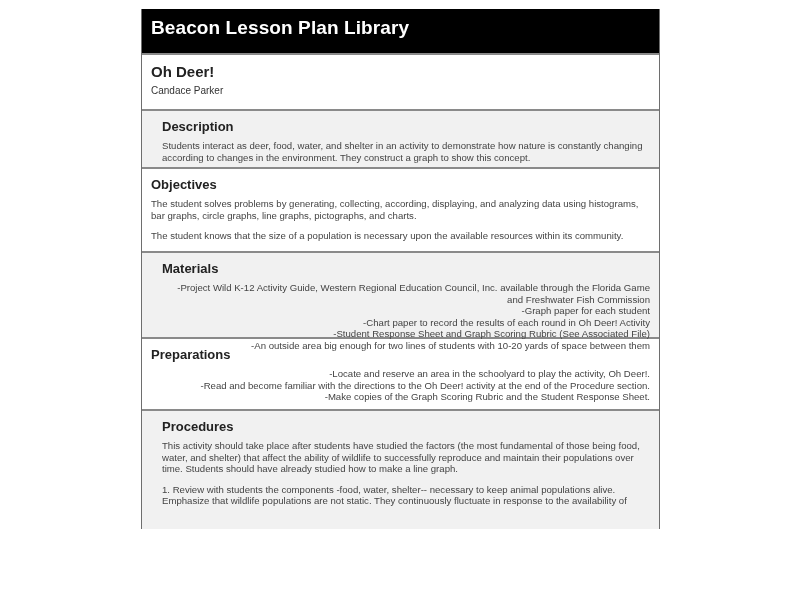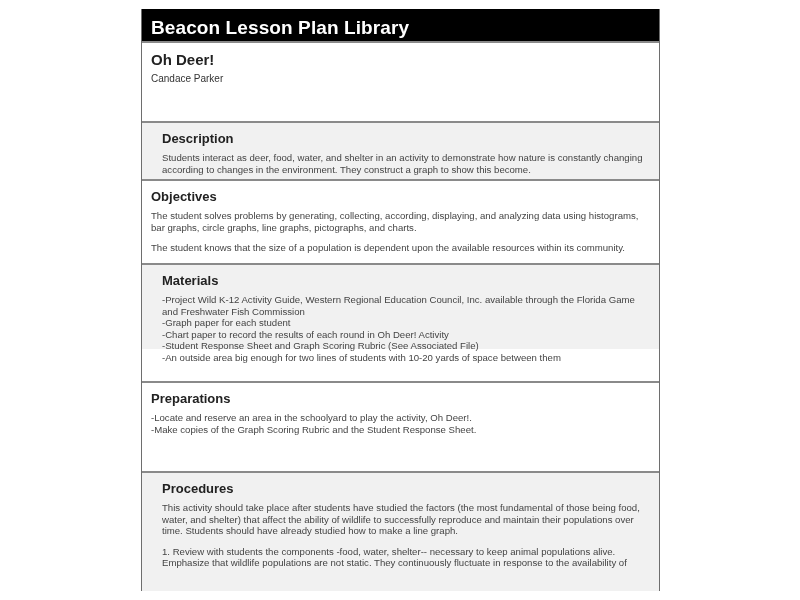--- a/index.html
+++ b/index.html
@@ -16,36 +16,36 @@
       left: 141px;
       top: 9px;
       width: 519px;
       border-left: 1px solid #6e6e6e;
       border-right: 1px solid #6e6e6e;
       box-sizing: border-box;
     }
     .banner {
       background: #000000;
       color: #ffffff;
-      height: 32px;
+      height: 44px;
       box-sizing: border-box;
       padding: 8px 0 0 9px;
       font-size: 19px;
       font-weight: bold;
       letter-spacing: 0.1px;
     }
     .section {
       border-top: 2px solid #8a8a8a;
       padding: 6px 9px 0 9px;
       box-sizing: border-box;
       color: #333;
     }
     .section.white { background: #ffffff; }
     .section.grey { background: #f1f1f1; padding-left: 20px; }
-    .title-block { height: 80px; border-top: 2px solid #8a8a8a; }
+    .title-block { height: 56px; border-top: 2px solid #8a8a8a; }
     .lesson-title {
       font-size: 15px;
       font-weight: bold;
       color: #222;
       margin: 2px 0 5px 0;
     }
     .author, .school {
       font-size: 10px;
       font-weight: normal;
       color: #333;
@@ -56,68 +56,69 @@
       font-weight: bold;
       color: #222;
       margin: 2px 0 6px 0;
     }
     .sec-body {
       font-size: 9.6px;
       line-height: 11.6px;
       color: #444;
     }
     .sec-body p { margin: 0 0 9px 0; }
-    .line { display: block; }
+    .line { display: block; text-align: right; }
     .desc { height: 58px; }
     .obj { height: 84px; }
     .mat { height: 86px; }
-    .prep { height: 90px; margin-top: 32px; }
+    .prep { height: 72px; }
     .proc { height: 120px; }
   </style>
 </head>
 <body>
 
 <div class="page">
   <div class="banner">
     <span>Beacon Lesson Plan Library</span>
   </div>
 
   <div class="section white title-block">
     <div class="lesson-title">Oh Deer!</div>
     <div class="author">Candace Parker</div>
   </div>
 
   <div class="section grey desc">
     <div class="sec-head">Description</div>
-    <div class="sec-body">Students interact as deer, food, water, and shelter in an activity to demonstrate how nature is constantly changing according to changes in the environment. They construct a graph to show this become.</div>
+    <div class="sec-body">Students interact as deer, food, water, and shelter in an activity to demonstrate how nature is constantly changing according to changes in the environment. They construct a graph to show this concept.</div>
   </div>
 
   <div class="section white obj">
     <div class="sec-head">Objectives</div>
     <div class="sec-body">
       <p>The student solves problems by generating, collecting, according, displaying, and analyzing data using histograms, bar graphs, circle graphs, line graphs, pictographs, and charts.</p>
-      <p>The student knows that the size of a population is dependent upon the available resources within its community.</p>
+      <p>The student knows that the size of a population is necessary upon the available resources within its community.</p>
     </div>
   </div>
 
   <div class="section grey mat">
     <div class="sec-head">Materials</div>
     <div class="sec-body">
       <span class="line">-Project Wild K-12 Activity Guide, Western Regional Education Council, Inc. available through the Florida Game and Freshwater Fish Commission</span>
       <span class="line">-Graph paper for each student</span>
       <span class="line">-Chart paper to record the results of each round in Oh Deer! Activity</span>
       <span class="line">-Student Response Sheet and Graph Scoring Rubric (See Associated File)</span>
       <span class="line">-An outside area big enough for two lines of students with 10-20 yards of space between them</span>
     </div>
   </div>
 
   <div class="section white prep">
     <div class="sec-head">Preparations</div>
     <div class="sec-body">
       <span class="line">-Locate and reserve an area in the schoolyard to play the activity, Oh Deer!.</span>
+      <span class="line">-Read and become familiar with the directions to the Oh Deer! activity at the end of the Procedure section.</span>
       <span class="line">-Make copies of the Graph Scoring Rubric and the Student Response Sheet.</span>
     </div>
   </div>
 
   <div class="section grey proc">
     <div class="sec-head">Procedures</div>
     <div class="sec-body">
       <p>This activity should take place after students have studied the factors (the most fundamental of those being food, water, and shelter) that affect the ability of wildlife to successfully reproduce and maintain their populations over time. Students should have already studied how to make a line graph.</p>
       <p>1. Review with students the components -food, water, shelter-- necessary to keep animal populations alive. Emphasize that wildlife populations are not static. They continuously fluctuate in response to the availability of</p>
     </div>

